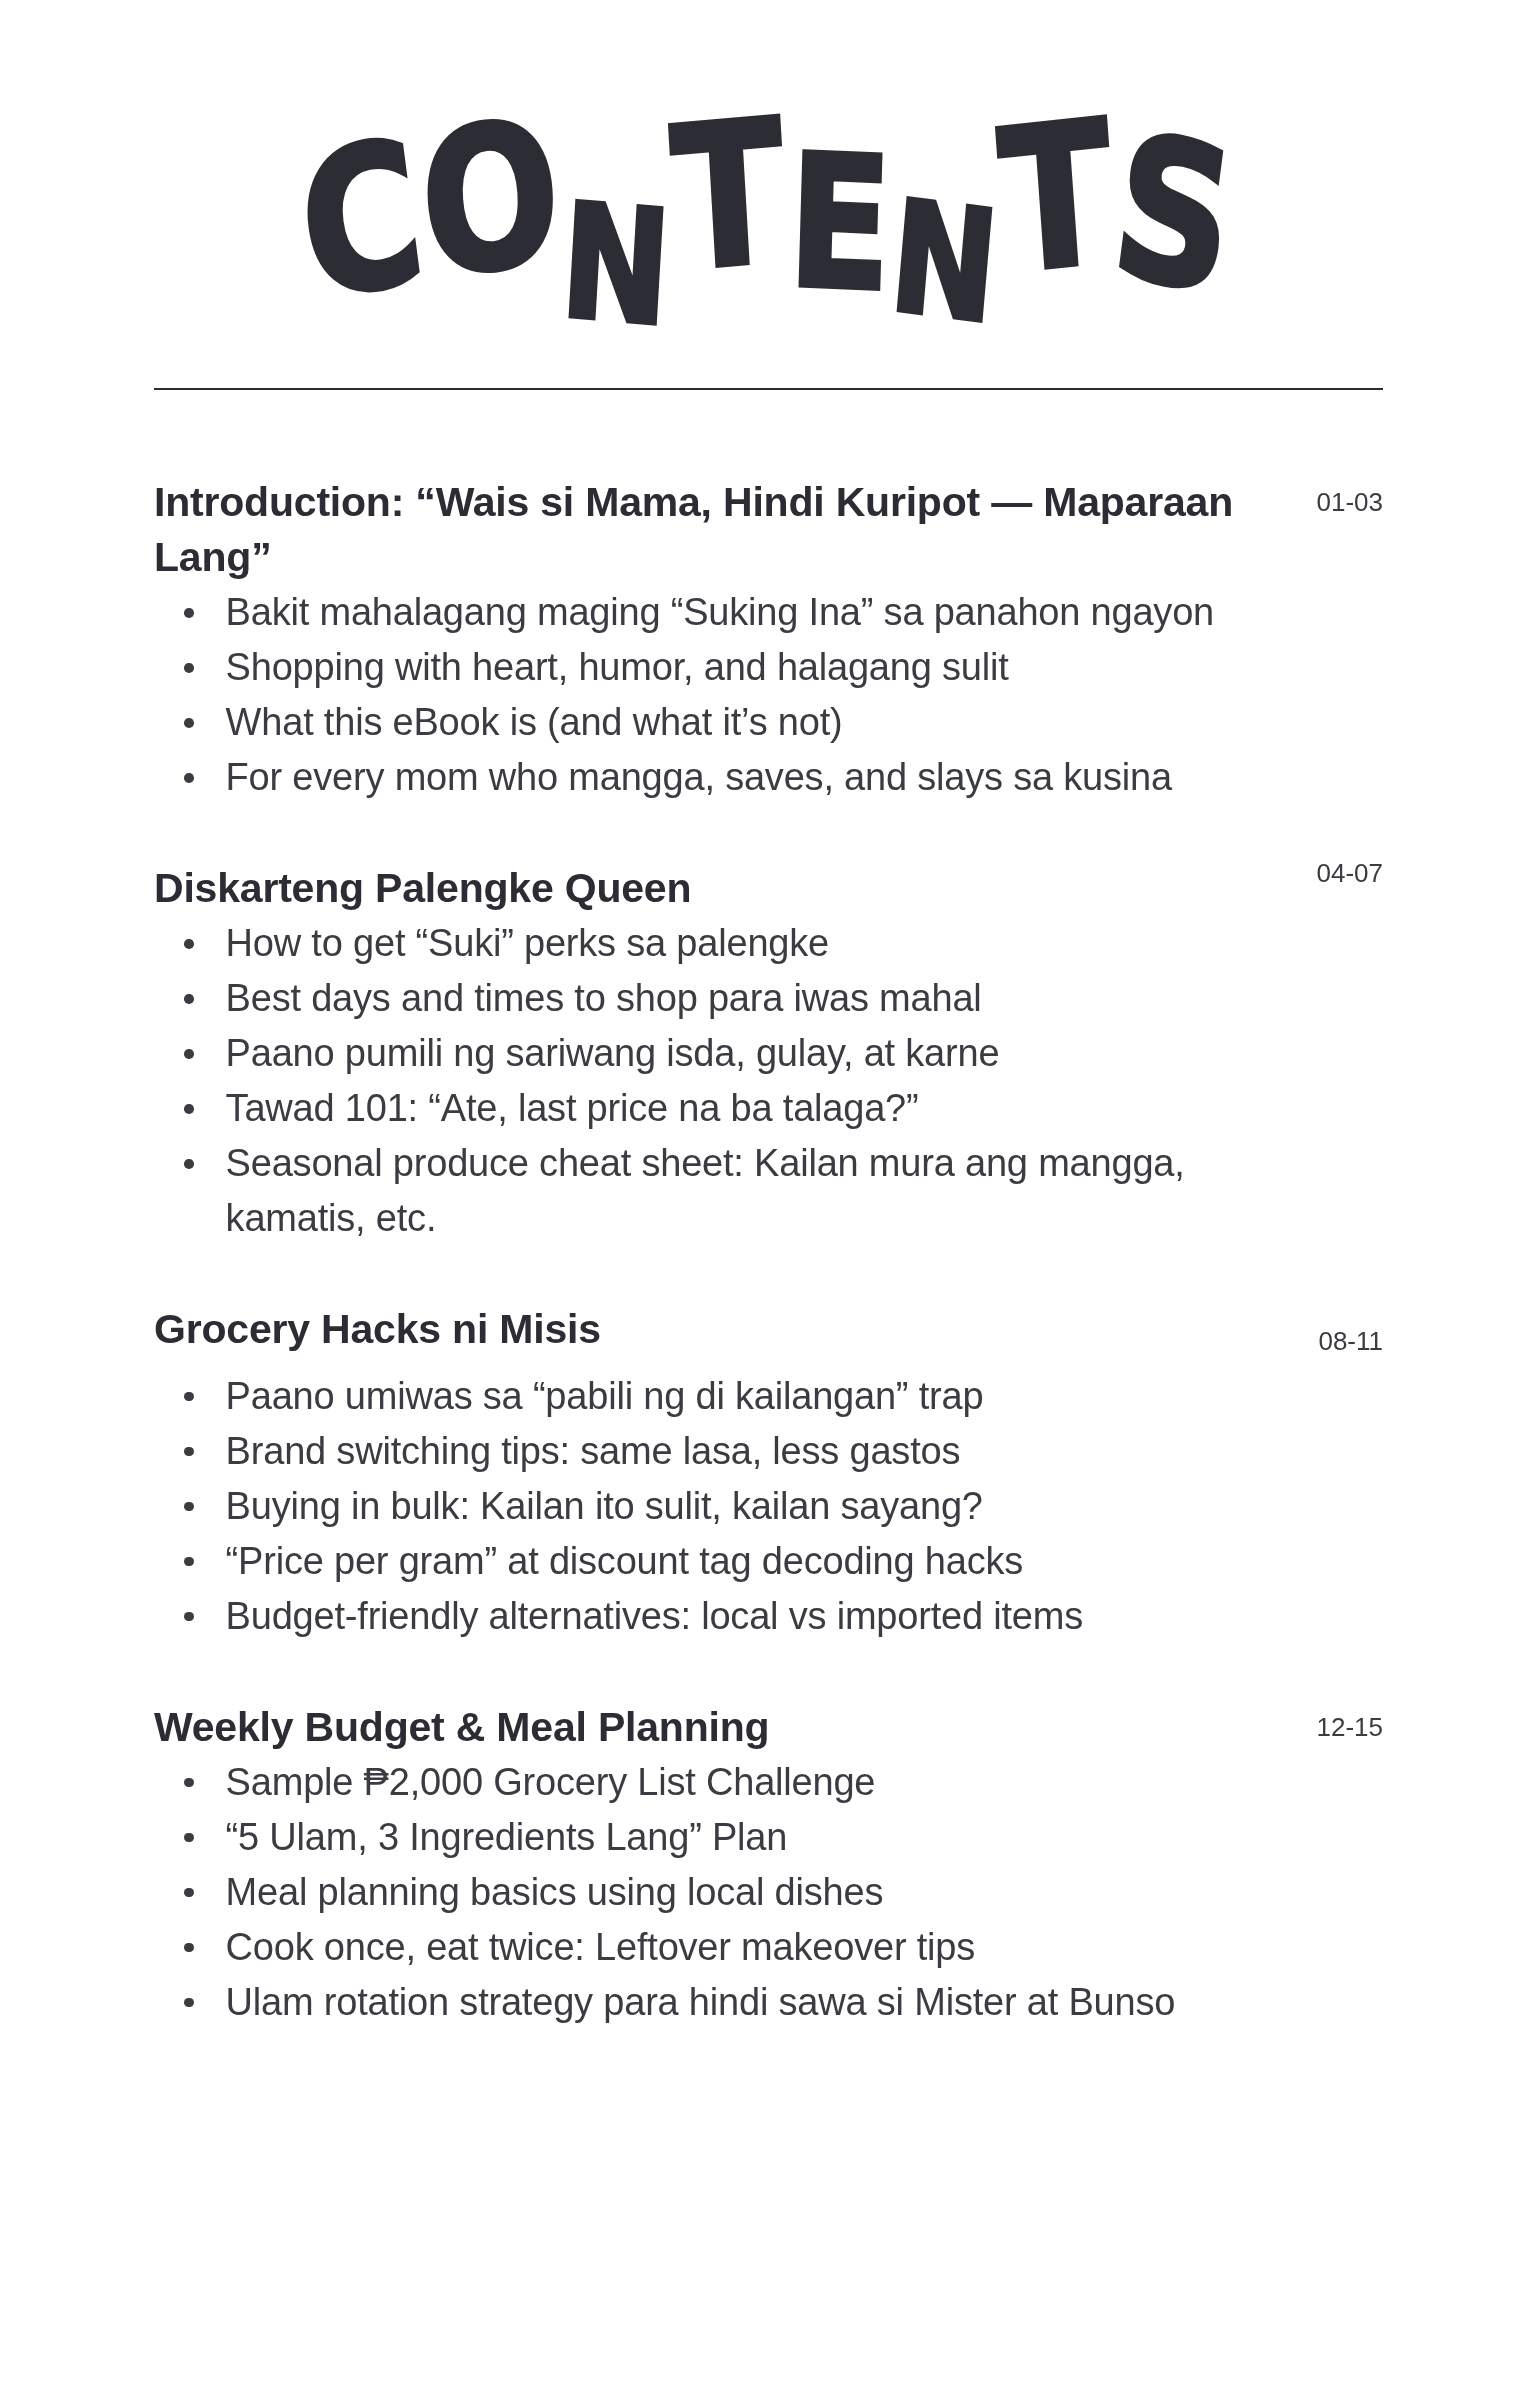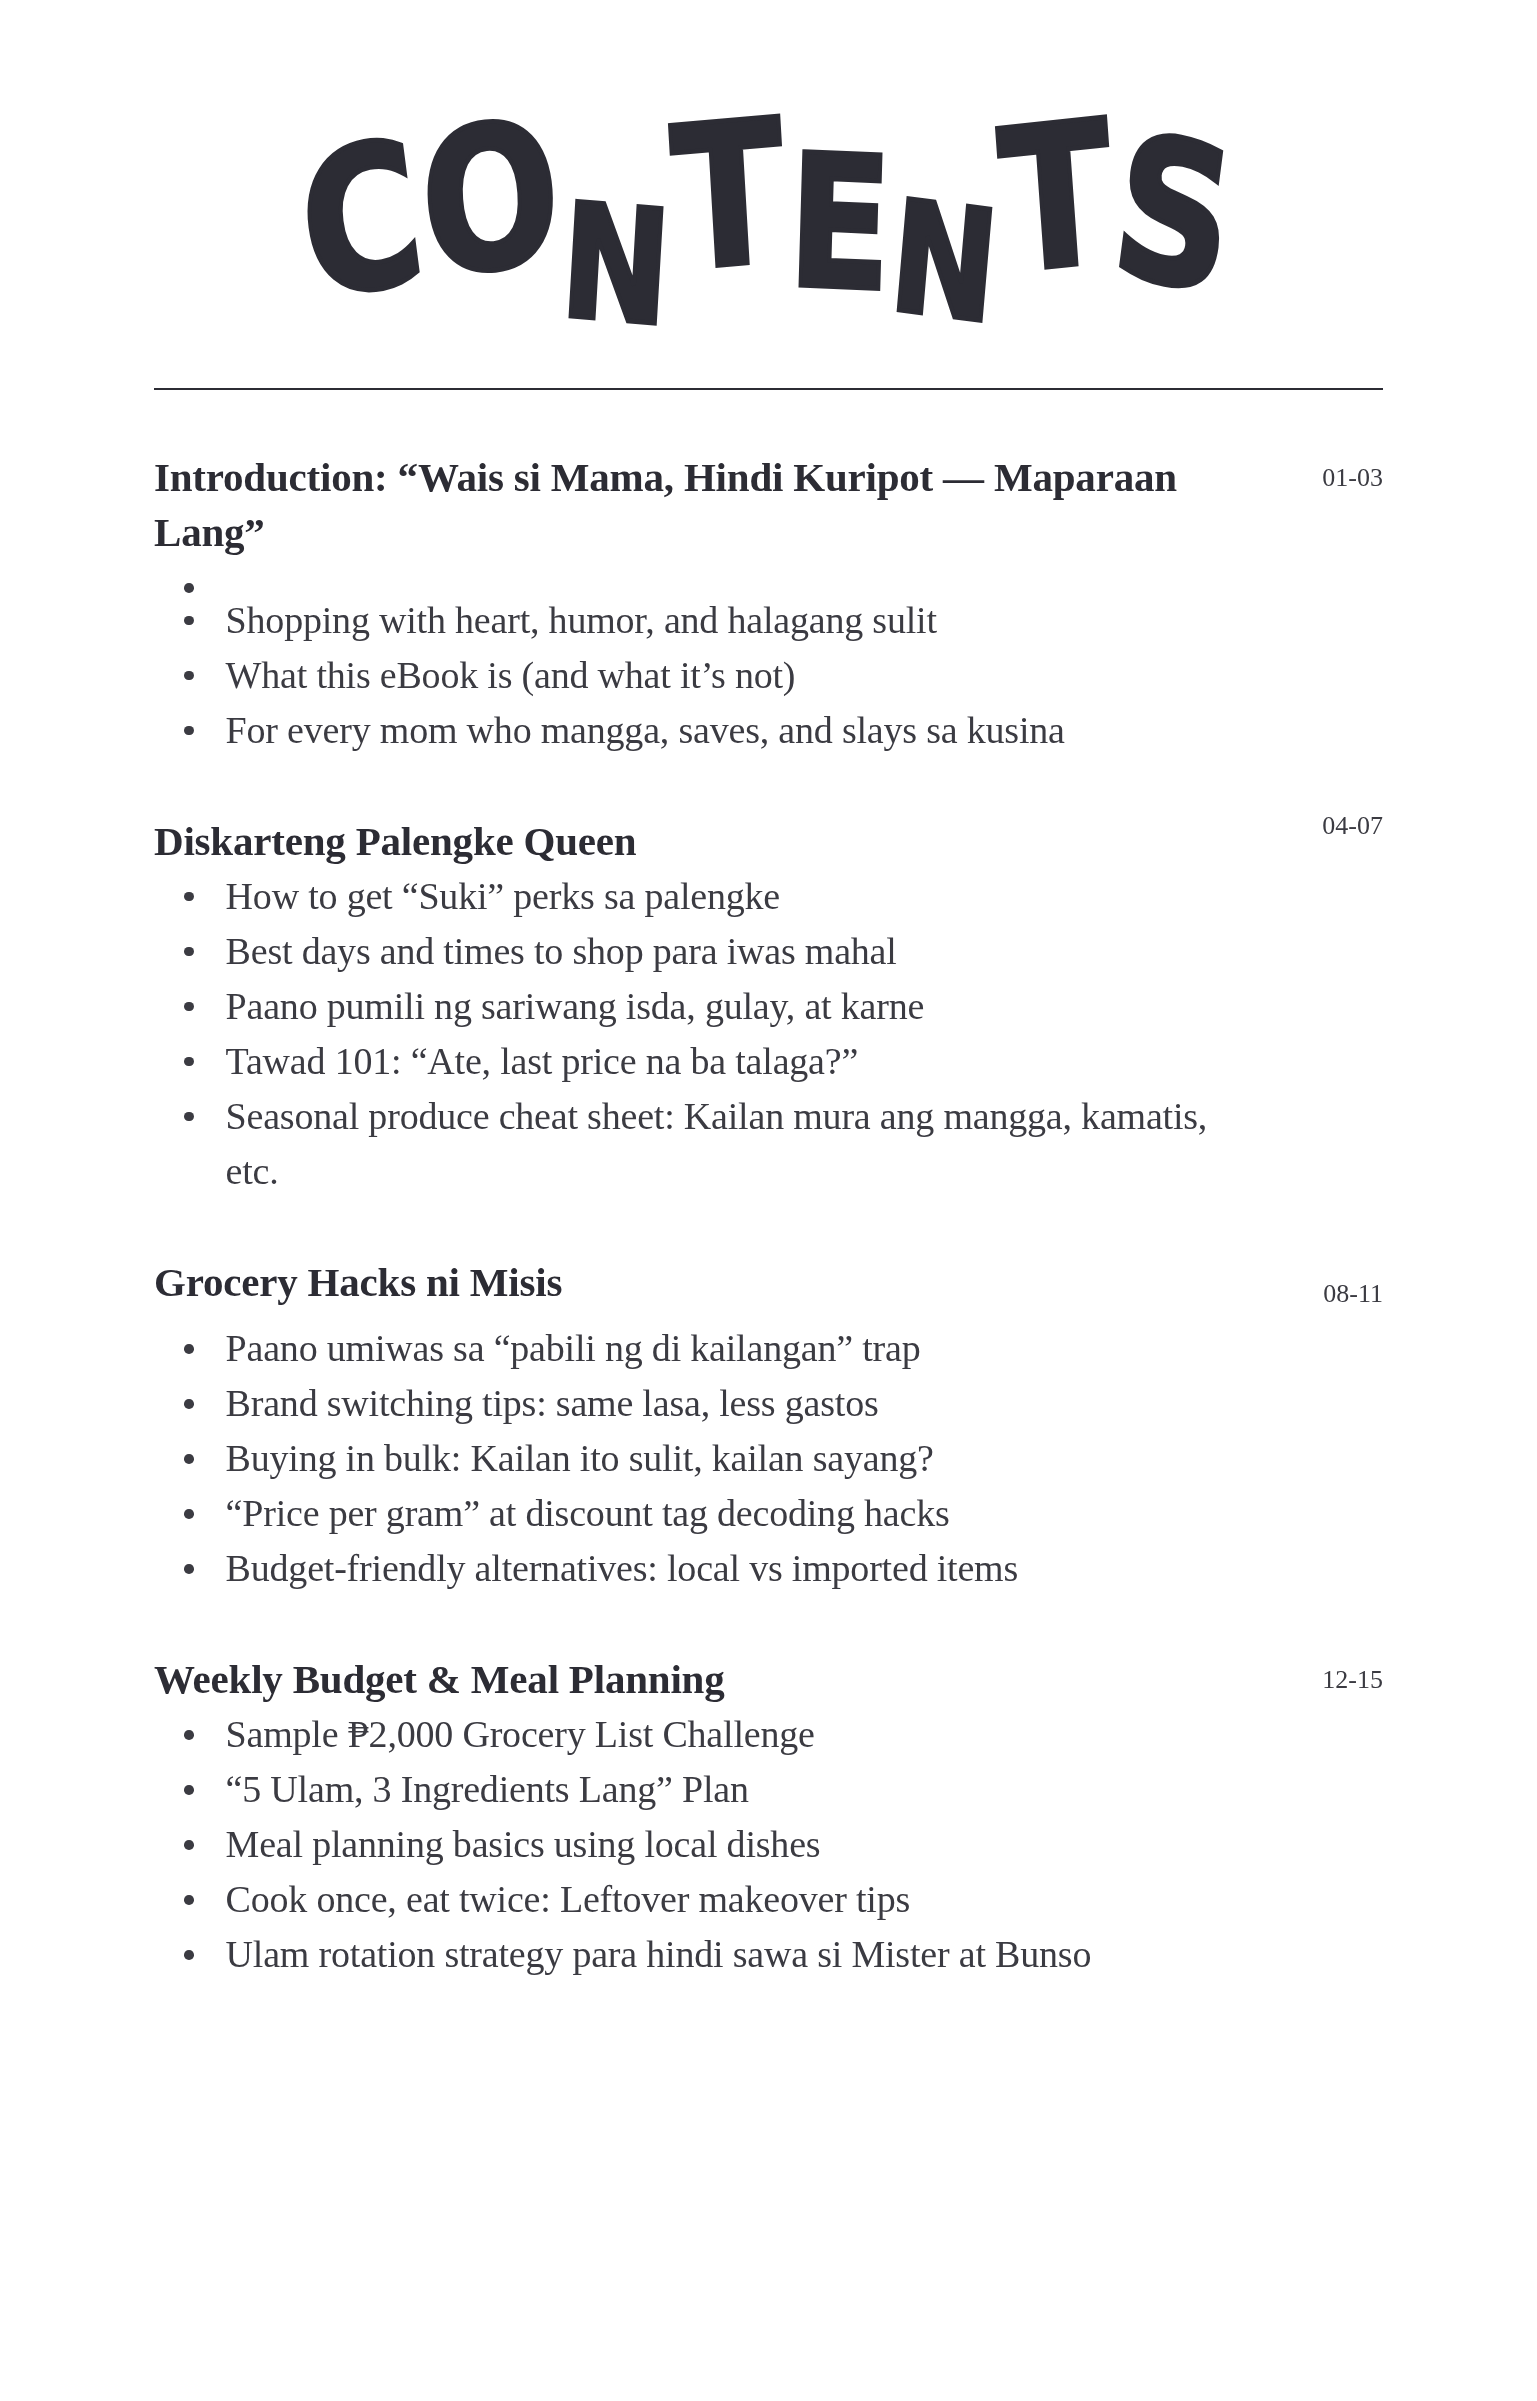--- a/index.html
+++ b/index.html
@@ -56,23 +56,22 @@
   
   .divider {
     margin: 54px 154px 0 154px;
     height: 0;
     border: none;
     border-top: 2.9px solid var(--ink);
   }
 
   
   .toc {
-    margin-top: 60px;
+    margin-top: 85px;
     padding: 0 154px;
-    font-family: Liberation Serif, serif;
   }
   .section + .section { margin-top: 56px; }
 
   .sec-head {
     display: flex;
     justify-content: space-between;
     align-items: flex-start;
   }
   .sec-title {
     margin: 0;
@@ -135,20 +134,21 @@
   <div class="toc">
 
     <div class="section">
       <div class="sec-head">
         <h2 class="sec-title">Introduction: “Wais si Mama, Hindi Kuripot — Maparaan Lang”</h2>
         <div class="sec-pages">01-03</div>
       </div>
       <ul class="items">
         <li class="item">
           <span class="dot"></span>
+          <span class="item-text">Bakit mahalagang maging “Suking Ina” sa panahon ngayon</span>
         </li>
         <li class="item">
           <span class="dot"></span>
           <span class="item-text">Shopping with heart, humor, and halagang sulit</span>
         </li>
         <li class="item">
           <span class="dot"></span>
           <span class="item-text">What this eBook is (and what it’s not)</span>
         </li>
         <li class="item">

